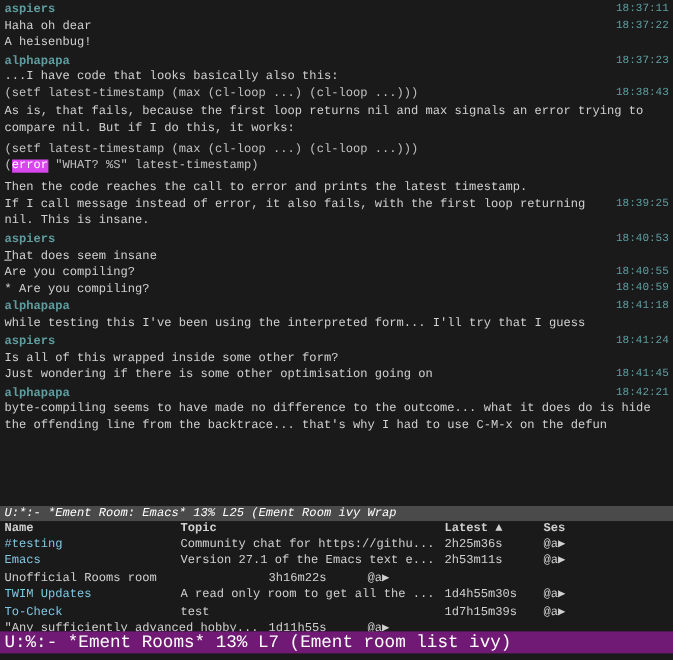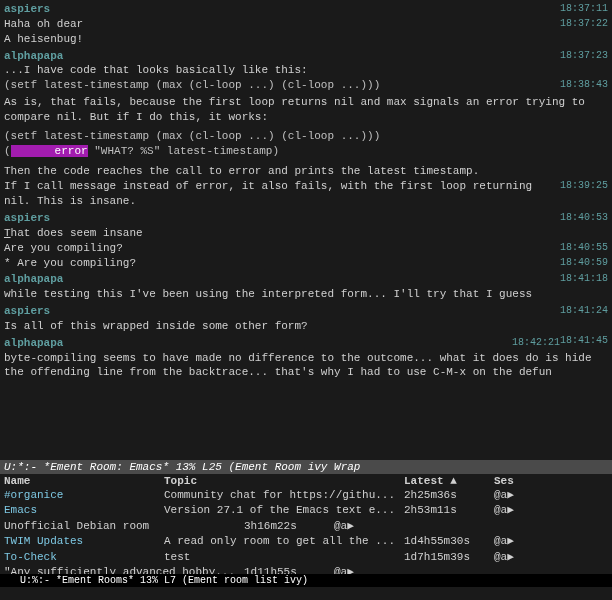--- a/index.html
+++ b/index.html
@@ -44,40 +44,39 @@
 
     .message-line {
       word-wrap: break-word;
     }
 
     .code-line {
       color: #c0c0c0;
     }
 
     .error-highlight {
-      background-color: #a21caf;
+      background-color: #d946ef;
       color: #ffffff;
-      padding-left: 44px;
     }
 
     .status-bar {
       background-color: #4a4a4a;
       color: #ffffff;
       padding: 1px 4px;
       font-size: 11px;
       white-space: nowrap;
       overflow: hidden;
       font-style: italic;
     }
 
     .status-bar-bottom {
-      background-color: #000000;
+      background-color: #701a75;
       color: #ffffff;
-      padding: 1px 20px;
-      font-size: 10px;
+      padding: 1px 4px;
+      font-size: 16px;
       white-space: nowrap;
       overflow: hidden;
     }
 
     #rooms-panel {
       background-color: #1a1a1a;
       color: #d0d0d0;
       height: 100px;
       overflow: hidden;
     }
@@ -130,21 +129,21 @@
       <span>A heisenbug!</span>
     </div>
   </div>
 
   <div class="message-block">
     <div>
       <span class="timestamp">18:37:23</span>
       <span class="author">alphapapa</span>
     </div>
     <div class="message-line">
-      <span>...I have code that looks basically like this:</span>
+      <span>...I have code that looks basically also this:</span>
     </div>
     <div class="message-line code-line">
       <span class="timestamp">18:38:43</span>
       <span>(setf latest-timestamp (max (cl-loop ...) (cl-loop ...)))</span>
     </div>
   </div>
 
   <div class="message-block">
     <div class="message-line">
       <span>As is, that fails, because the first loop returns nil and max signals an error trying to compare nil. But if I do this, it works:</span>
@@ -200,20 +199,21 @@
   <div class="message-block">
     <div>
       <span class="timestamp">18:41:24</span>
       <span class="author">aspiers</span>
     </div>
     <div class="message-line">
       <span>Is all of this wrapped inside some other form?</span>
     </div>
     <div class="message-line">
       <span class="timestamp">18:41:45</span>
+      <span>Just wondering if there is some other optimisation going on</span>
     </div>
   </div>
 
   <div class="message-block">
     <div>
       <span class="timestamp">18:42:21</span>
       <span class="author">alphapapa</span>
     </div>
     <div class="message-line">
       <span>byte-compiling seems to have made no difference to the outcome... what it does do is hide the offending line from the backtrace... that's why I had to use C-M-x on the defun</span>
@@ -228,33 +228,33 @@
 
 <div id="rooms-panel">
   <div class="rooms-header">
     <div class="col-name">Name</div>
     <div class="col-topic">Topic</div>
     <div class="col-latest">Latest ▲</div>
     <div class="col-session">Ses</div>
   </div>
   <div id="rooms-list">
   <div class="room-row">
-        <div class="col-name"><a class="room-link" href="#">#organice</a></div>
+        <div class="col-name"><a class="room-link" href="#">#testing</a></div>
         <div class="col-topic">Community chat for https://githu...</div>
         <div class="col-latest">2h25m36s</div>
         <div class="col-session">@a▶</div>
       </div>
       <div class="room-row">
         <div class="col-name"><a class="room-link" href="#">Emacs</a></div>
         <div class="col-topic">Version 27.1 of the Emacs text e...</div>
         <div class="col-latest">2h53m11s</div>
         <div class="col-session">@a▶</div>
       </div>
       <div class="room-row">
-        <div class="col-topic">Unofficial Debian room</div>
+        <div class="col-topic">Unofficial Rooms room</div>
         <div class="col-latest">3h16m22s</div>
         <div class="col-session">@a▶</div>
       </div>
       <div class="room-row">
         <div class="col-name"><a class="room-link" href="#">TWIM Updates</a></div>
         <div class="col-topic">A read only room to get all the ...</div>
         <div class="col-latest">1d4h55m30s</div>
         <div class="col-session">@a▶</div>
       </div>
       <div class="room-row">

